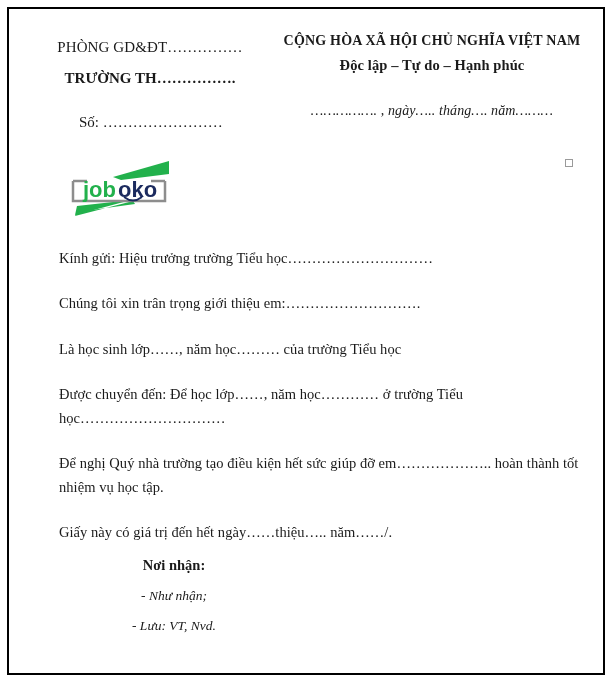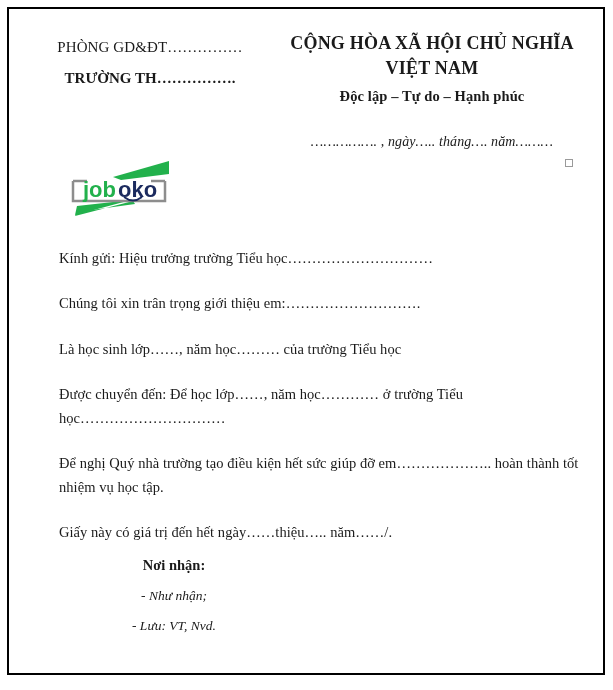--- a/index.html
+++ b/index.html
@@ -74,21 +74,21 @@
   }
   .line-number {
     font-size: 15px;
     white-space: nowrap;
     margin: 27px 0 0 0;
     text-align: left;
     padding-left: 44px;
   }
 
   .line-country {
-    font-size: 18px;
+    font-size: 14px;
     font-weight: bold;
     line-height: 1.38;
     margin: 0;
     letter-spacing: .2px;
   }
   .line-motto {
     font-size: 14.5px;
     font-weight: bold;
     margin: 7px 0 0 0;
     letter-spacing: .1px;
@@ -201,20 +201,21 @@
 <body>
 
 <div id="page-frame">
   <div id="page-inner">
 
     <div id="header-area">
 
       <div class="hdr-left">
         <p class="line-office">PHÒNG GD&amp;ĐT……………</p>
         <p class="line-school">TRƯỜNG TH…………….</p>
+        <p class="line-number">Số: ……………………</p>
       </div>
 
       <div class="hdr-right">
         <p class="line-country">CỘNG HÒA XÃ HỘI CHỦ NGHĨA VIỆT NAM</p>
         <p class="line-motto">Độc lập – Tự do – Hạnh phúc</p>
         <p class="line-date">……………. , ngày….. tháng…. năm………</p>
       </div>
 
     </div>
 

